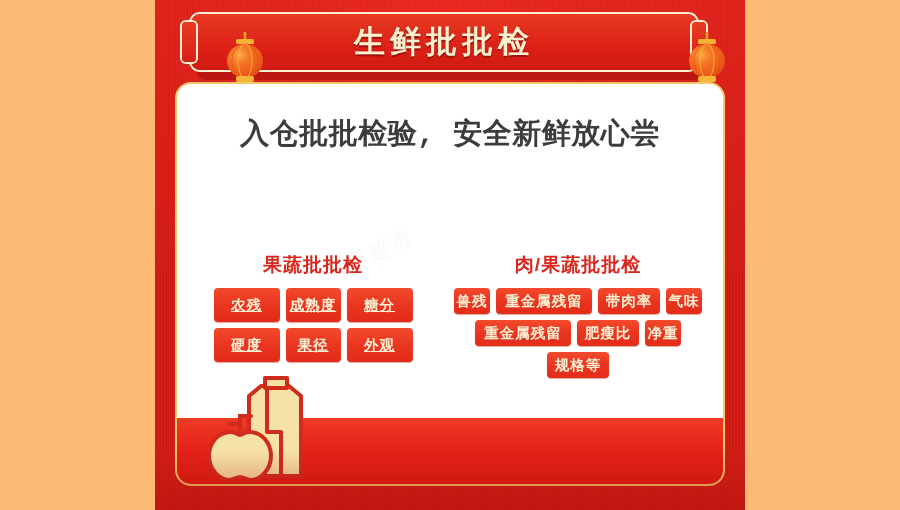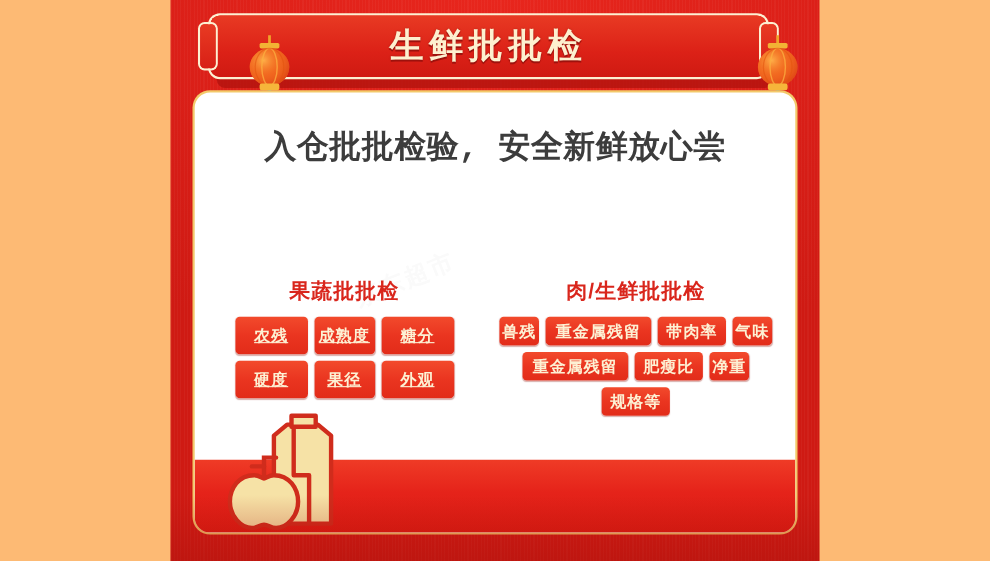--- a/index.html
+++ b/index.html
@@ -199,21 +199,21 @@
             <div class="tag">农残</div>
             <div class="tag wide">成熟度</div>
             <div class="tag">糖分</div>
             <div class="tag">硬度</div>
             <div class="tag wide">果径</div>
             <div class="tag">外观</div>
           </div>
         </div>
 
         <div class="col right">
-          <div class="col-title">肉/生鲜批批检</div>
+          <div class="col-title">肉/果蔬批批检</div>
           <div class="tag-grid">
             <div class="tag s">兽残</div>
             <div class="tag m">重金属残留</div>
             <div class="tag e">带肉率</div>
             <div class="tag s">气味</div>
             <div class="tag m">重金属残留</div>
             <div class="tag e">肥瘦比</div>
             <div class="tag s">净重</div>
             <div class="tag e">规格等</div>
           </div>

